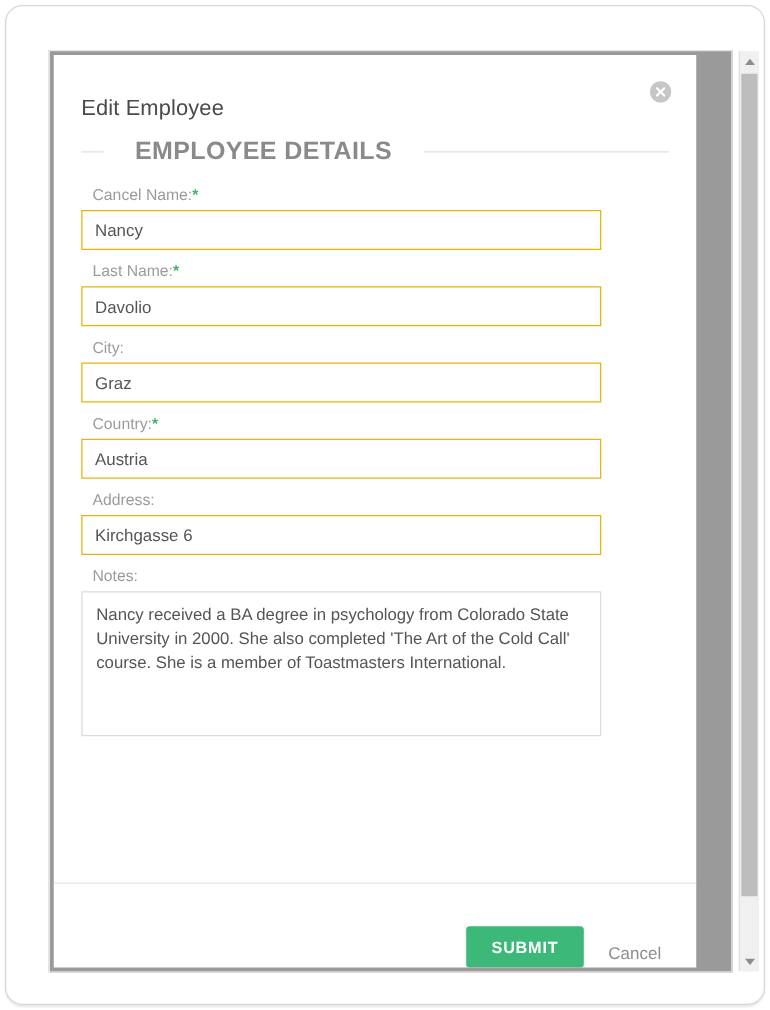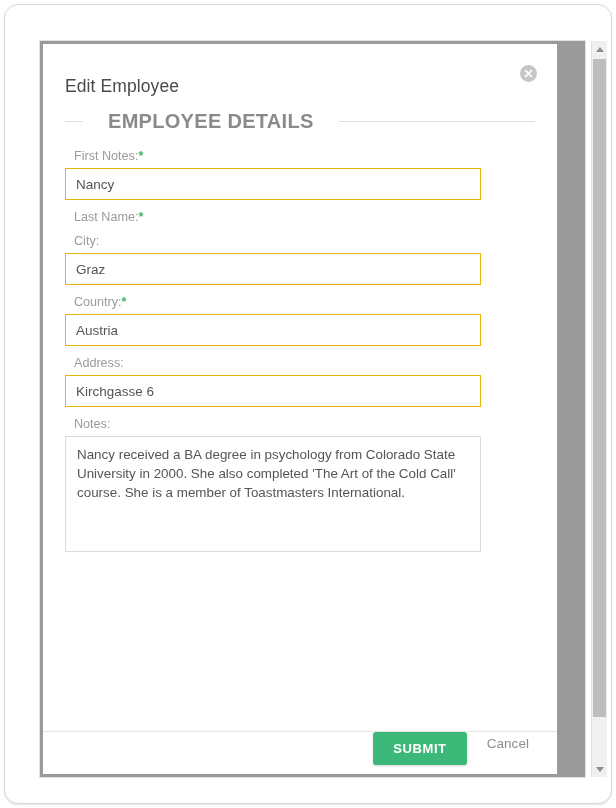--- a/index.html
+++ b/index.html
@@ -133,24 +133,24 @@
     line-height: 19px;
     color: #555;
     cursor: text;
     overflow: hidden;
   }
 
   
   .dialog-footer {
     position: absolute;
     left: 0; right: 0; bottom: 0;
-    height: 43px;
+    height: 68px;
     border-top: 1px solid #e6e6e6;
     display: flex;
-    align-items: flex-start;
+    align-items: flex-end;
     justify-content: flex-end;
     gap: 14px;
     padding: 0 22px;
   }
   .submit-button {
     background: #3cb878;
     color: #ffffff;
     border: none;
     border-radius: 3px;
     font-family: inherit;
@@ -232,26 +232,27 @@
 
       <div class="dialog-body">
 
         <div class="section-legend">
           <span class="legend-rule-left"></span>
           <span class="legend-text">EMPLOYEE DETAILS</span>
           <span class="legend-rule-right"></span>
         </div>
 
         <div class="field">
-          <label class="field-label"><span>First Notes:</span><span class="req">*</span></label>
+          <label class="field-label"><span>Cancel Name:</span><span class="req">*</span></label>
           <div class="input-box">Nancy</div>
         </div>
 
         <div class="field">
           <label class="field-label"><span>Last Name:</span><span class="req">*</span></label>
+          <div class="input-box">Davolio</div>
         </div>
 
 
         <div class="field">
           <label class="field-label">City:</label>
           <div class="input-box">Graz</div>
         </div>
 
         <div class="field">
           <label class="field-label"><span>Country:</span><span class="req">*</span></label>

